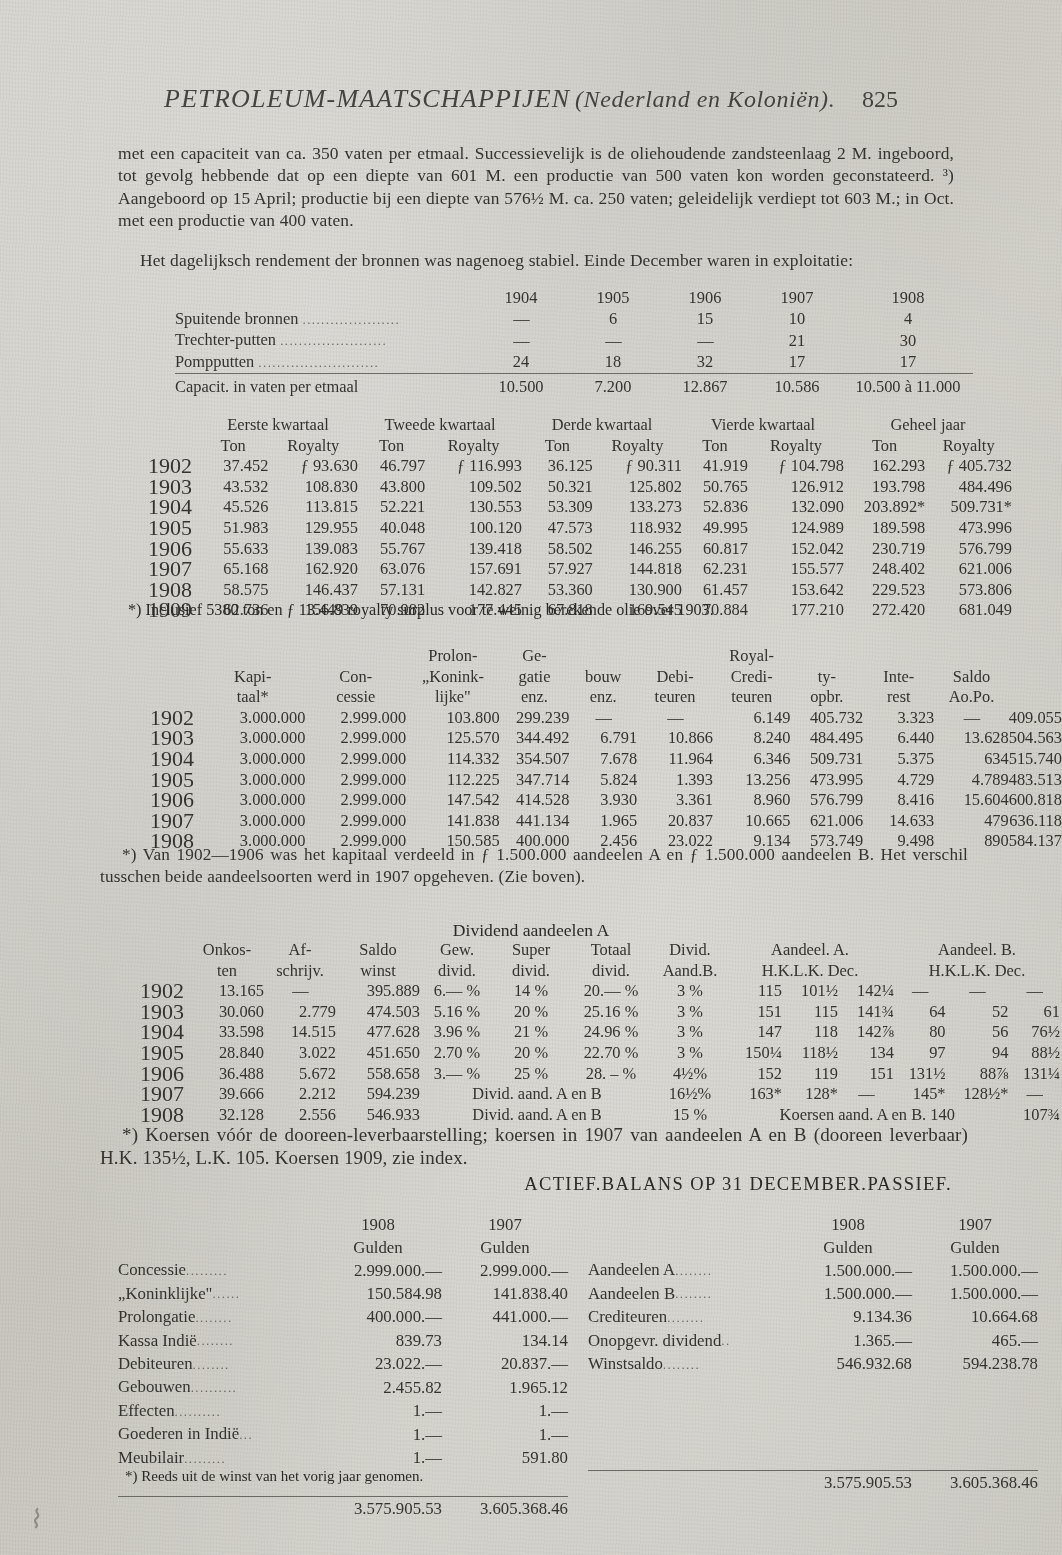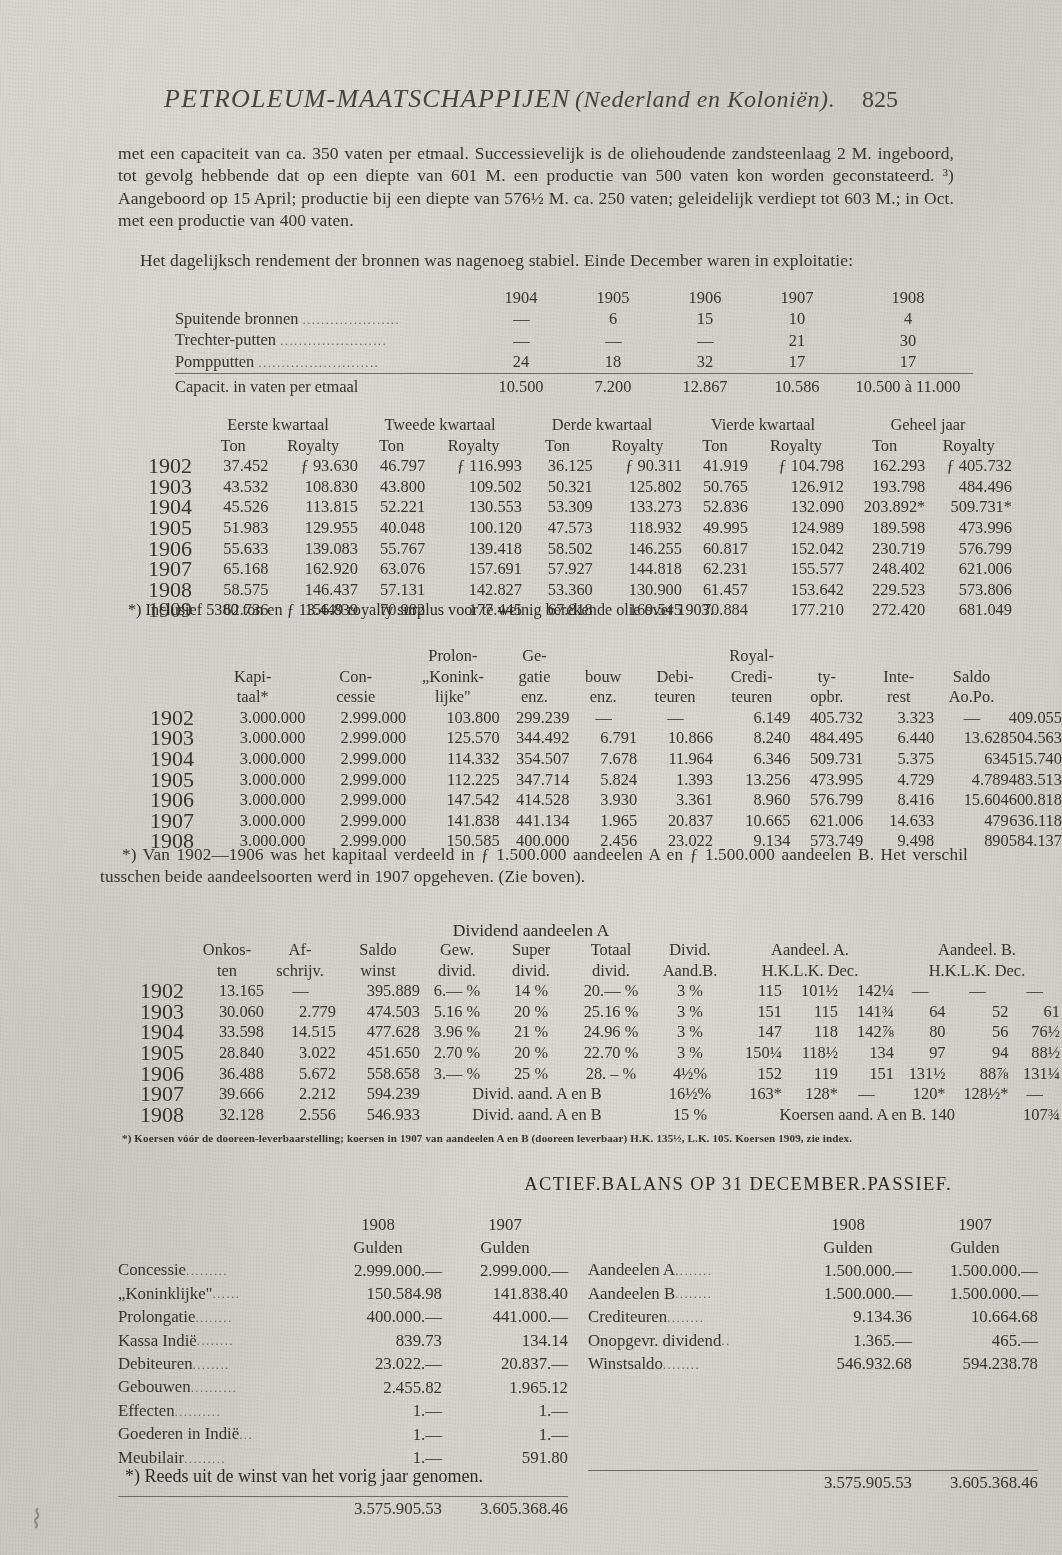--- a/index.html
+++ b/index.html
@@ -77,21 +77,21 @@
   #cap-table{ position:absolute; left:150px; top:612px; }
   #cap-note{ position:absolute; left:100px; top:810px; width:868px; }
   #div-title{ position:absolute; left:0; right:0; top:886px; text-align:center; font-size:17.6px; }
   #div-table{ position:absolute; left:140px; top:906px; }
   #div-note{ position:absolute; left:100px; top:1089px; width:868px; }
   #balans-head{ position:absolute; left:120px; right:110px; top:1140px;
                 display:flex; justify-content:flex-end; font-size:18.5px; letter-spacing:1.4px; }
   #balans{ position:absolute; left:118px; top:1180px; width:836px; display:flex; }
   #balans .side{ flex:0 0 auto; }
   #balans .divider{ width:2px; background:#6e6c66; margin:14px 10px 18px 10px; opacity:.75; }
-  #balans-note{ position:absolute; left:125px; top:1432px; font-size:18px; }
+  #balans-note{ position:absolute; left:125px; top:1432px; font-size:15px; }
 
   .side table{ font-size:16.8px; }
   .side td{ line-height:22.6px; }
   .side .cap{ text-align:center; font-size:16.8px; }
   .totrule td{ border-top:1px solid #6b6963; height:1px; }
   .margin-mark{ position:absolute; left:30px; top:1470px; font-size:26px; color:#5e5c56; opacity:.55; transform:rotate(8deg); }
 </style>
 </head>
 <body>
 
@@ -553,37 +553,37 @@
         <tr>
           <td class="yr">1907</td>
           <td class="num">39.666</td>
           <td class="num">2.212</td>
           <td class="num">594.239</td>
           <td class="ctr" colspan="3">Divid. aand. A en B</td>
           <td class="ctr">16½%</td>
           <td class="num">163*</td>
           <td class="num">128*</td>
           <td class="ctr dash">—</td>
-          <td class="num">120*</td>
+          <td class="num">145*</td>
           <td class="num">128½*</td>
           <td class="ctr dash">—</td>
         </tr>
         <tr>
           <td class="yr">1908</td>
           <td class="num">32.128</td>
           <td class="num">2.556</td>
           <td class="num">546.933</td>
           <td class="ctr" colspan="3">Divid. aand. A en B</td>
           <td class="ctr">15 %</td>
           <td class="ctr" colspan="5">Koersen aand. A en B. 140</td>
           <td class="num">107¾</td>
         </tr>
       </tbody>
   </table>
-  <div id="div-note" class="para" style="font-size:11px; line-height:31px;font-weight:bold;">
+  <div id="div-note" class="para" style="font-size:19px; line-height:23px;">
     <span class="ind"></span><span>*) Koersen vóór de dooreen-leverbaarstelling; koersen in 1907 van aandeelen A en B (dooreen leverbaar) H.K. 135½, L.K. 105. Koersen 1909, zie index.</span>
   </div>
 
   <div id="balans-head">
     <span>ACTIEF.</span>
     <span>BALANS OP 31 DECEMBER.</span>
     <span>PASSIEF.</span>
   </div>
 
   <div id="balans">

